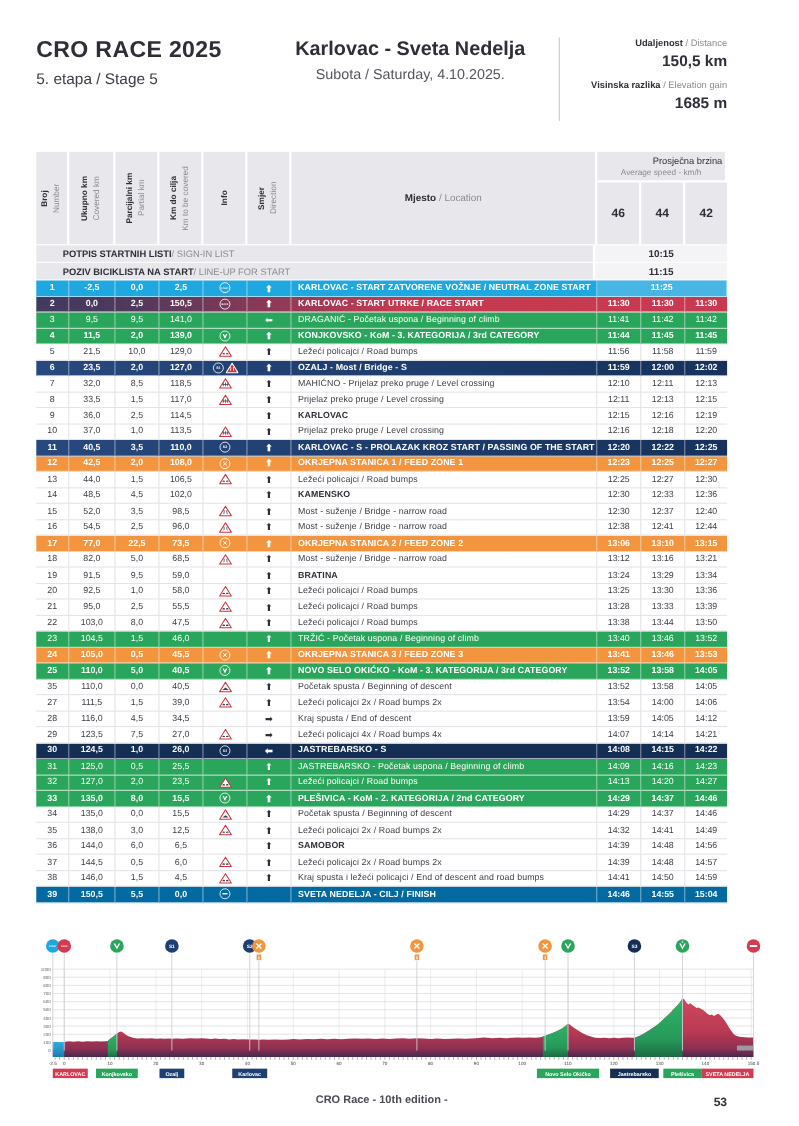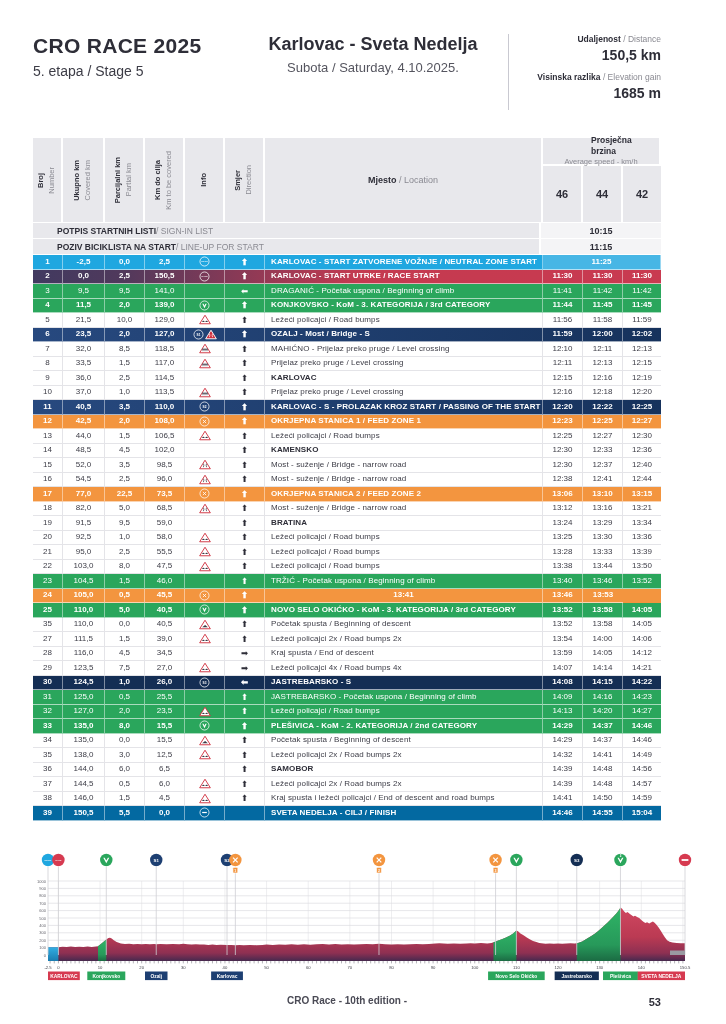--- a/index.html
+++ b/index.html
@@ -28,21 +28,21 @@
   .hc.last{border-right:none;}
   .hc.v{grid-row:1/3;}
   .vtxt{display:flex;flex-direction:row;gap:2px;align-items:center;justify-content:center;height:100%;padding:5px 0;box-sizing:border-box;}
   .vtxt span{writing-mode:vertical-rl;transform:rotate(180deg);font-size:7.5px;line-height:1.15;}
   .vtxt .hrt{font-weight:700;color:#2e2e38;}
   .vtxt .ent{color:#8a8a92;}
   .mj{font-size:9px;}
   .mj b{font-weight:700;}
   .mj span{color:#8a8a92;text-align:center;}
   .avg{grid-column:8/11;border-bottom:2px solid #fff;flex-direction:column;justify-content:center;line-height:1.3;}
-  .avg .a1{font-weight:700;font-size:8.5px;padding-left:48px;}
+  .avg .a1{font-weight:400;font-size:8.5px;padding-left:48px;}
   .avg .a2{font-size:7.5px;color:#8a8a92;}
   .spd{font-size:11px;font-weight:700;}
   .thead{grid-template-rows:28px 56px;row-gap:0;}
 
   .sirow{height:15px;margin-top:1px;display:grid;grid-template-columns:1fr 120px;}
   .sirow .silab{background:#e8e8ec;display:flex;align-items:center;padding-left:6px;font-size:8.5px;border-right:2px solid #fff;box-sizing:border-box;}
   .sirow .silab b{font-weight:700;padding-left:18px;}
   .sirow .silab span{color:#8a8a92;}
   .sirow .sitime{background:#f4f4f6;display:flex;align-items:center;justify-content:center;font-size:9px;font-weight:700;}
 
@@ -580,20 +580,21 @@
     <div class="c">45,5</div>
     <div class="c infoc">
               <span class="tic">
                 <svg viewBox="0 0 16 16" width="11" height="11">
                   <circle cx="8" cy="8" r="6.6" fill="none" stroke="#fff" stroke-width="1.1"></circle>
                   <path d="M5.7 5.7 L10.3 10.3 M10.3 5.7 L5.7 10.3" stroke="#fff" stroke-width="1.2"></path>
                 </svg>
               </span>
             </div>
     <div class="c dirc">⬆</div>
+    <div class="c loc">OKRJEPNA STANICA 3 / FEED ZONE 3</div>
     <div class="c t">13:41</div>
     <div class="c t">13:46</div>
     <div class="c t lastc">13:53</div>
   </div>
           <div class="row grid10 r-green colored boldrow">
     <div class="c">25</div>
     <div class="c">110,0</div>
     <div class="c">5,0</div>
     <div class="c">40,5</div>
     <div class="c infoc">

